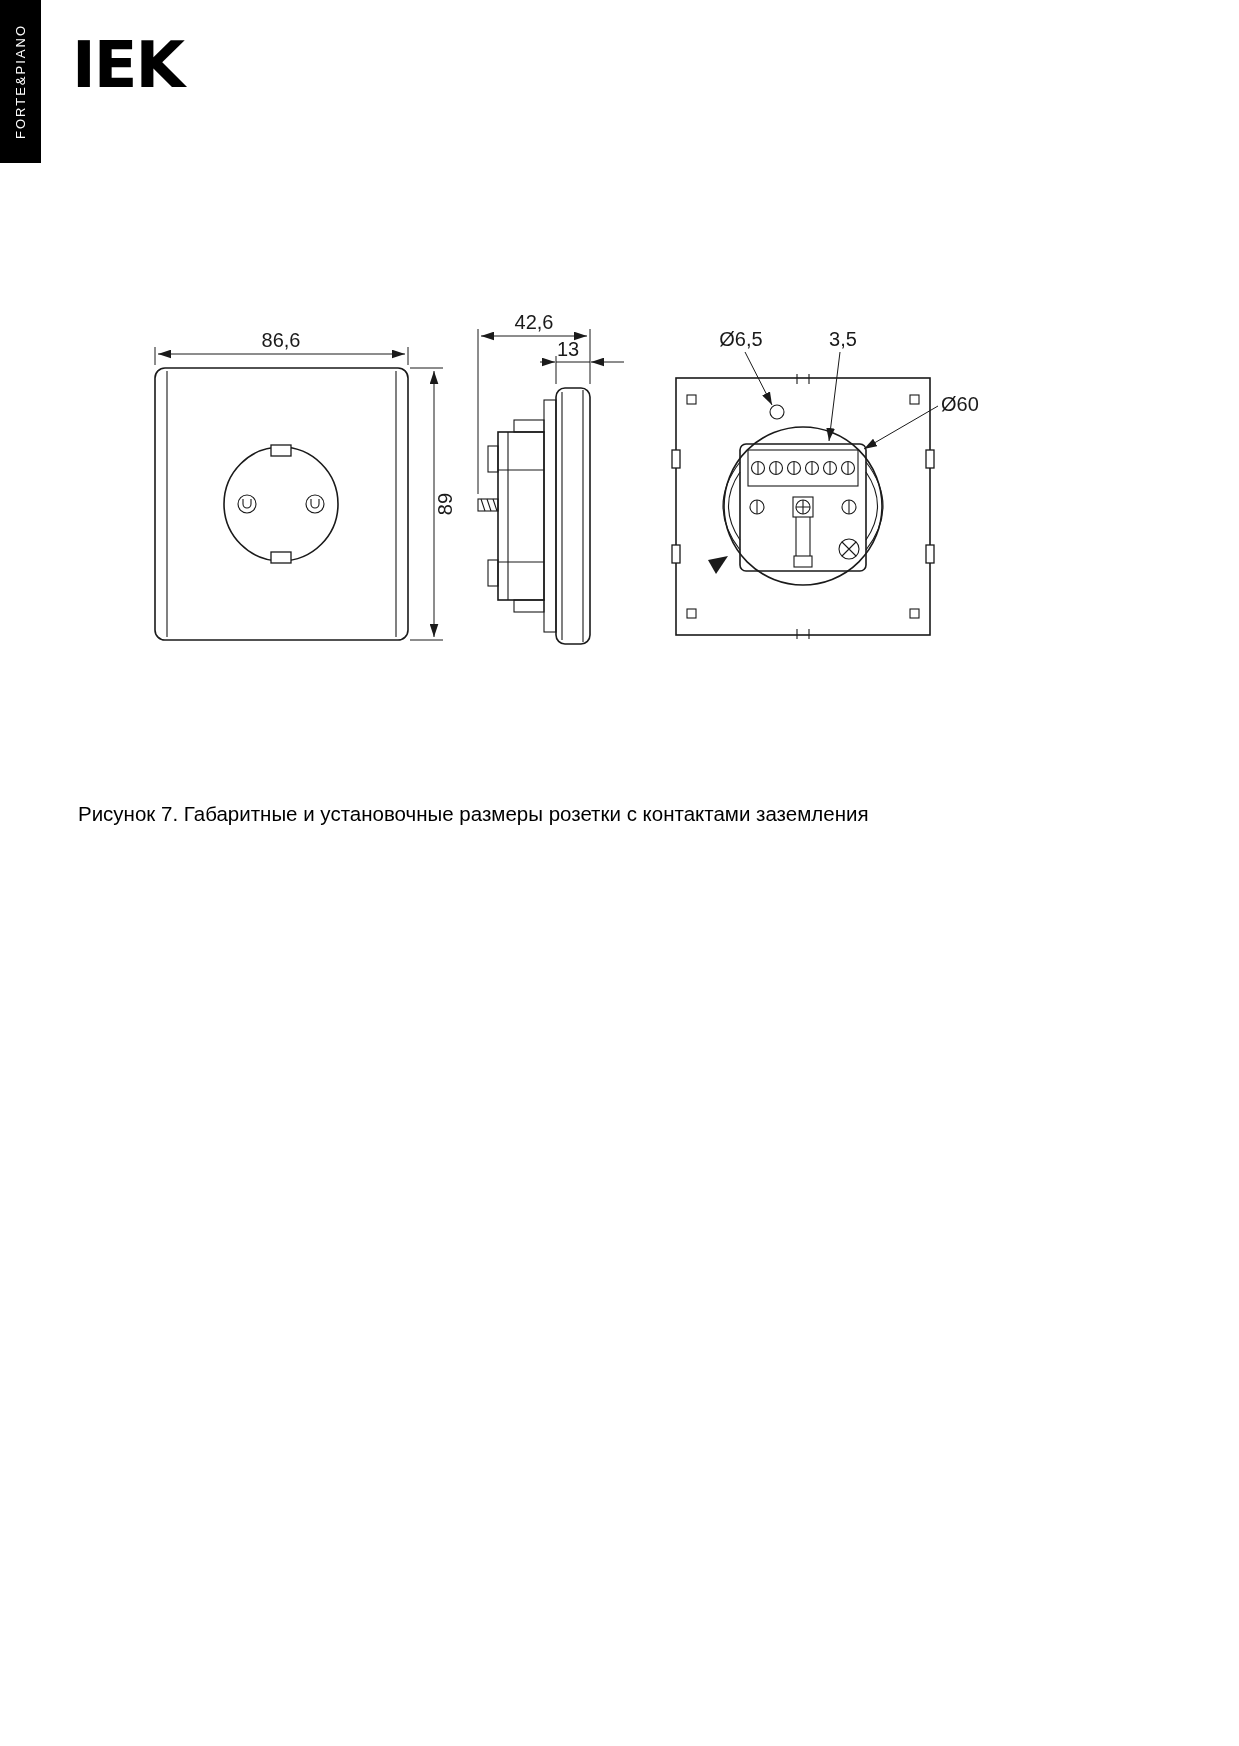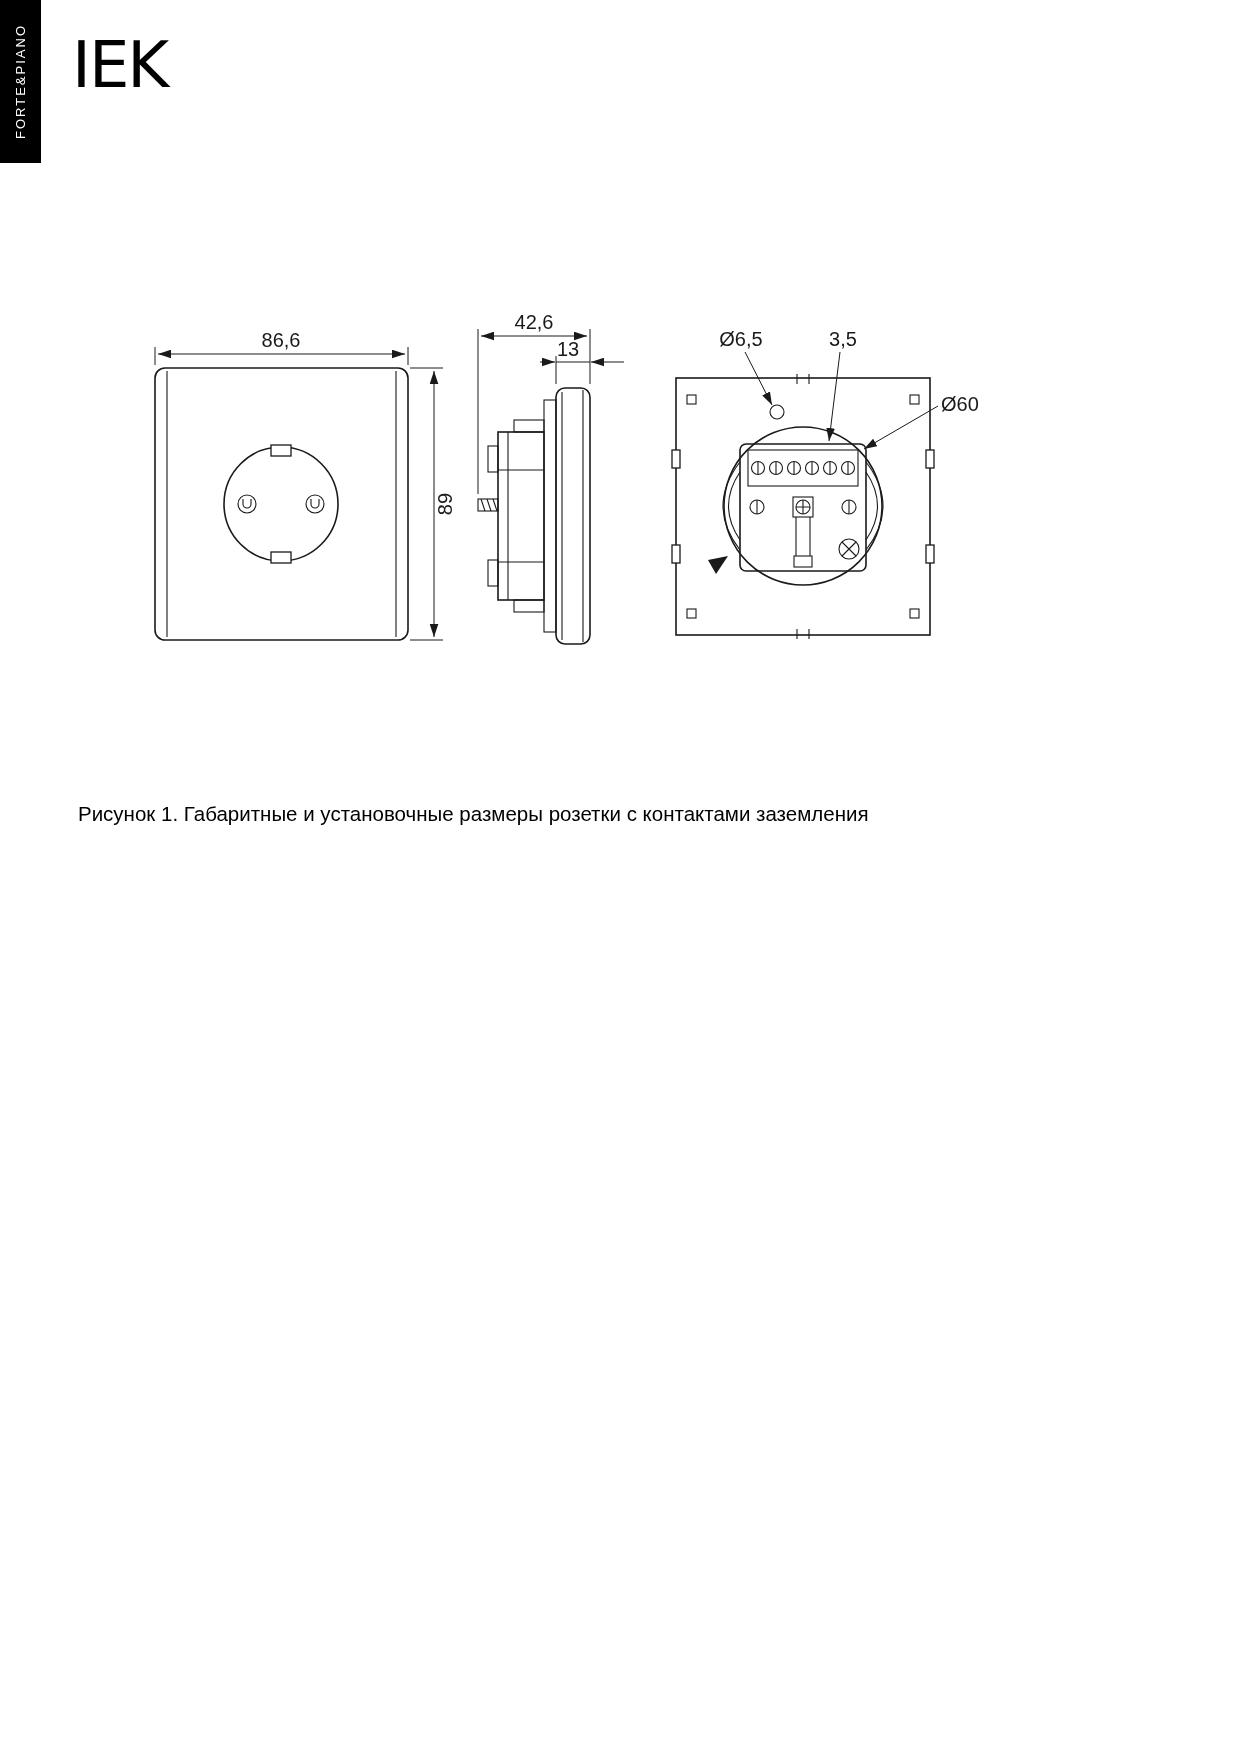--- a/index.html
+++ b/index.html
@@ -5,21 +5,21 @@
   * { margin:0; padding:0; box-sizing:border-box; }
   html,body { background:#ffffff; }
   body { font-family:"Liberation Sans","DejaVu Sans",sans-serif; }
   .page { position:relative; width:1239px; height:1746px; background:#fff; overflow:hidden; margin:0 auto; }
 
   .series-tab { position:absolute; left:0; top:0; width:41px; height:163px; background:#000;
                 display:flex; align-items:center; justify-content:center; }
   .series-tab span { color:#fff; font-size:13px; letter-spacing:2px; font-weight:500;
                      writing-mode:vertical-rl; transform:rotate(180deg); white-space:nowrap; }
 
-  .logo { position:absolute; left:72px; top:28px; font-size:64px; font-weight:400;
+  .logo { position:absolute; left:72px; top:28px; font-size:64px; font-weight:700;
           letter-spacing:-2px; color:#000; font-family:"DejaVu Sans","Liberation Sans",sans-serif; }
 
   .figure-svg { position:absolute; left:0; top:0; }
 
   .caption { position:absolute; left:78px; top:802px; font-size:20.5px; color:#000; }
 
   svg .ln   { fill:none; stroke:#1a1a1a; stroke-width:1.6; }
   svg .ln2  { fill:none; stroke:#1a1a1a; stroke-width:1.1; }
   svg .dl   { fill:none; stroke:#1a1a1a; stroke-width:1; }
   svg .wfill{ fill:#ffffff; stroke:#1a1a1a; stroke-width:1.3; }
@@ -145,15 +145,15 @@
       <text class="dim" x="741" y="346">Ø6,5</text>
 
       <line class="dl" x1="840" y1="352" x2="829" y2="441" marker-end="url(#arr)"></line>
       <text class="dim" x="843" y="346">3,5</text>
 
       <line class="dl" x1="938" y1="406" x2="864" y2="449" marker-end="url(#arr)"></line>
       <text class="dim start" x="941" y="411">Ø60</text>
     </g>
   </svg>
 
-  <div class="caption">Рисунок 1. Габаритные и установочные размеры розетки с контактами заземления</div>
+  <div class="caption">Рисунок 7. Габаритные и установочные размеры розетки с контактами заземления</div>
 
 </div>
 
 </body></html>

